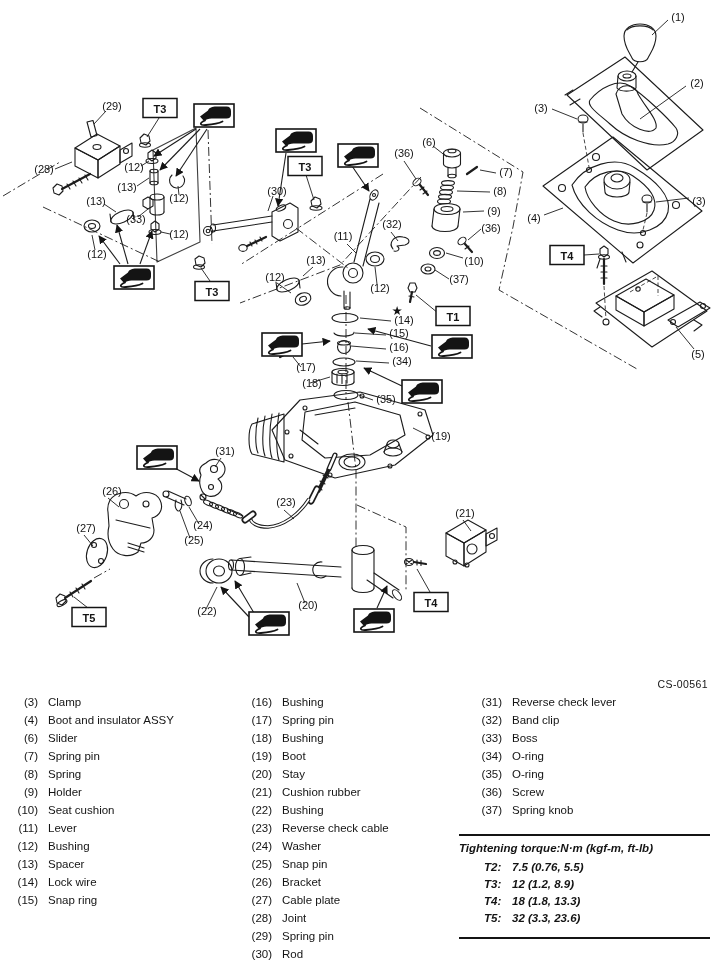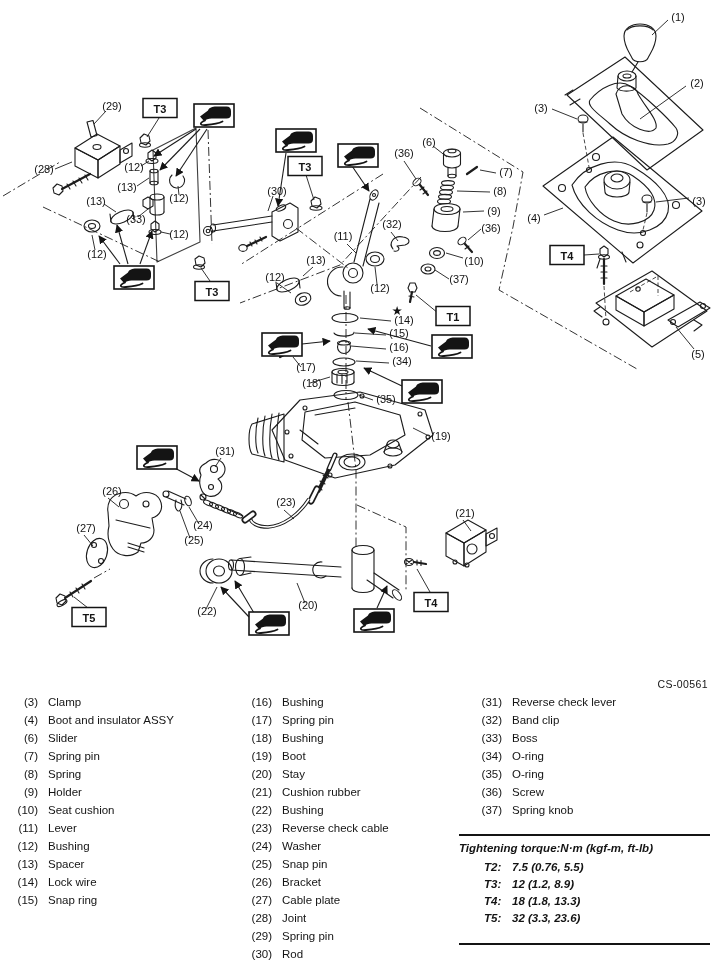--- a/index.html
+++ b/index.html
@@ -17,21 +17,21 @@
   svg .tag{font-weight:bold;}
   svg .tagbox{fill:#fff;stroke:#141414;stroke-width:1.5;}
   .cs-code{position:absolute;top:678px;left:540px;width:168px;text-align:right;
            font-size:10.5px;letter-spacing:.4px;}
   .plist{position:absolute;top:693px;font-size:11.5px;}
   .plist.c1{left:6px;}  .plist.c2{left:240px;}  .plist.c3{left:470px;}
   .prow{height:18px;line-height:18px;white-space:nowrap;}
   .pnum{display:inline-block;width:32px;text-align:right;margin-right:10px;}
   .torque{position:absolute;left:459px;top:834px;width:251px;
           border-top:2px solid #141414;border-bottom:2px solid #141414;
-          padding:4px 0 16px;font-style:italic;font-weight:bold;font-size:11.5px;}
+          padding:4px 0 10px;font-style:italic;font-weight:bold;font-size:11.5px;}
   .torque .title{line-height:16px;margin-bottom:3px;}
   .trow{line-height:17px;padding-left:25px;white-space:nowrap;}
   .tlab{display:inline-block;width:28px;}
 </style>
 </head>
 <body>
 
 <div class="figure">
 <svg width="719" height="672" viewBox="0 0 719 672" xmlns="http://www.w3.org/2000/svg">
   <defs>

